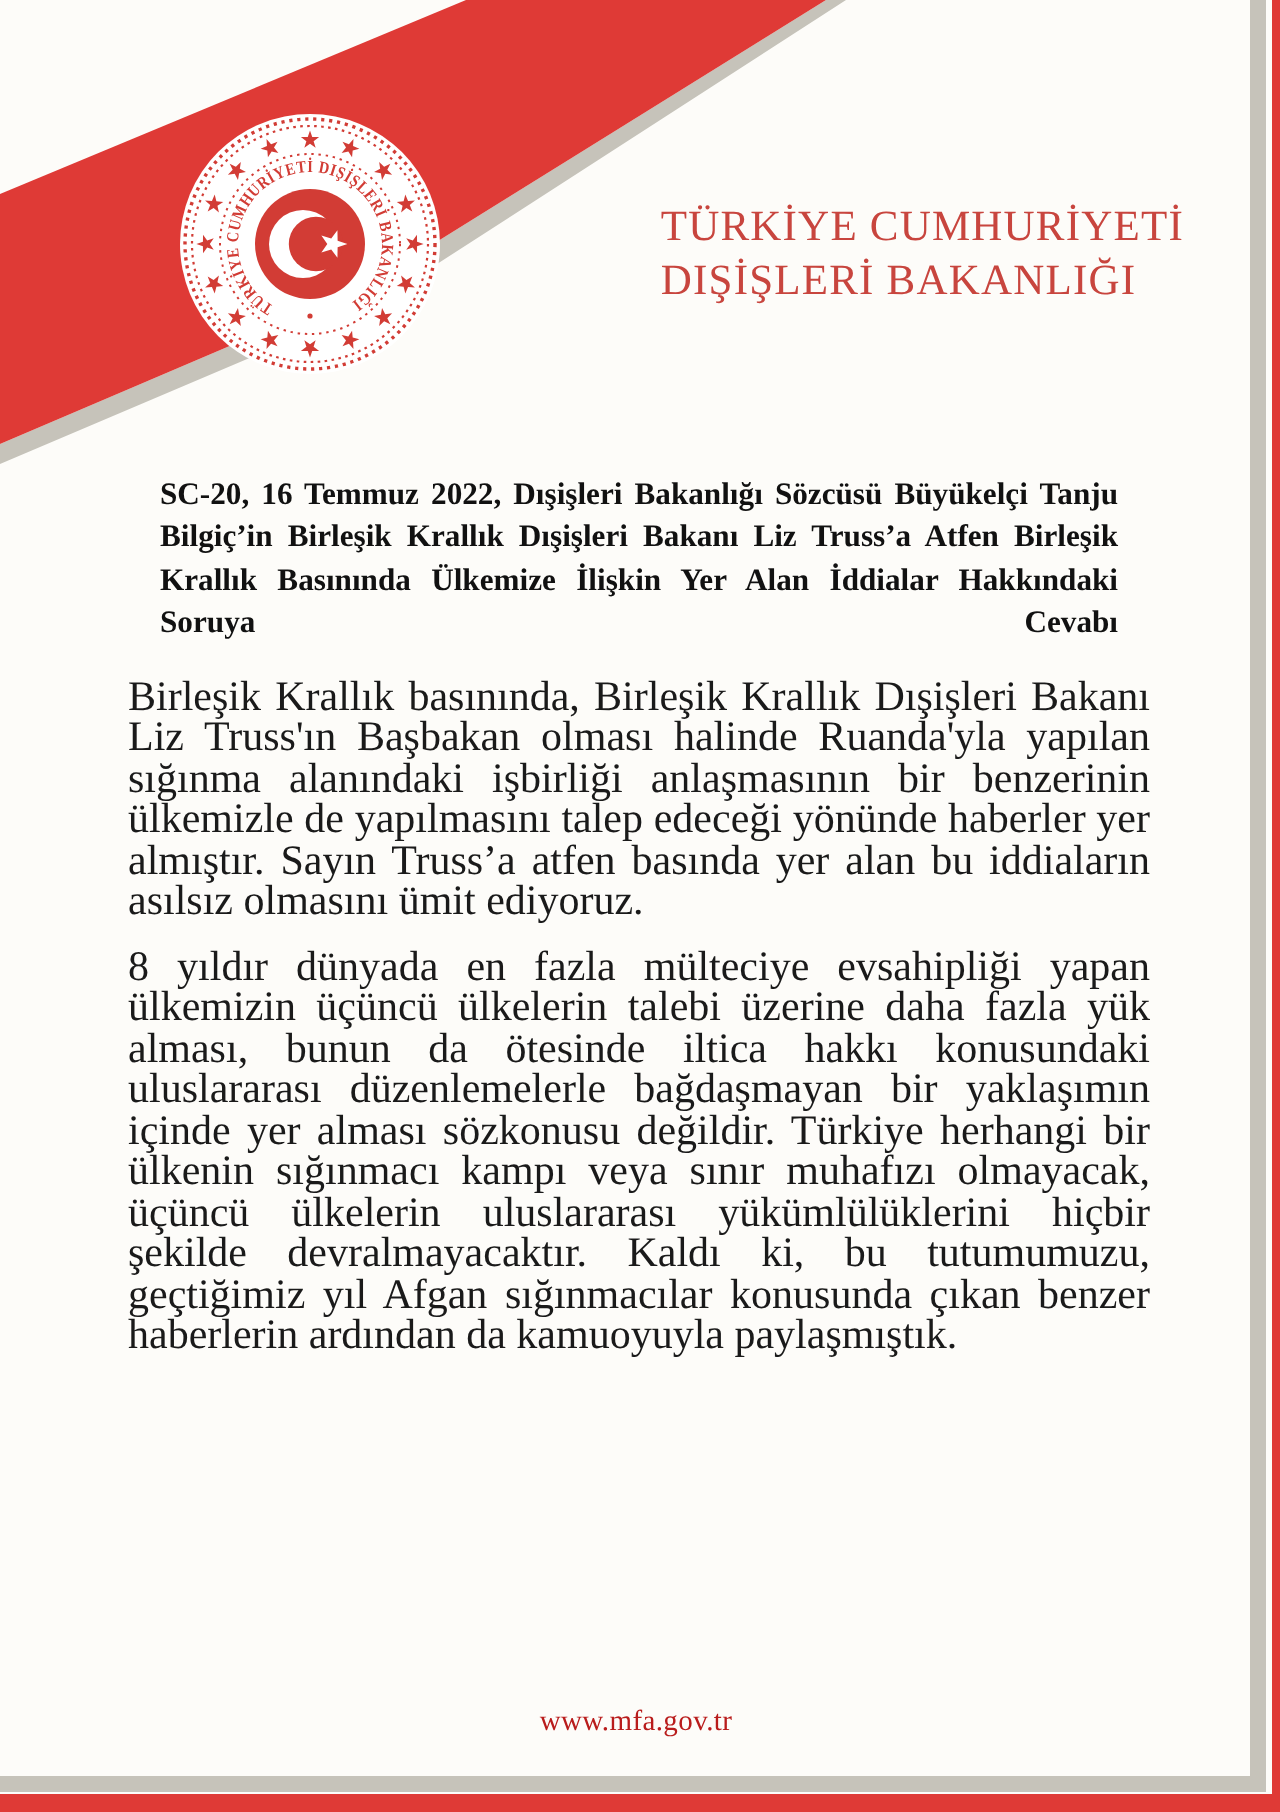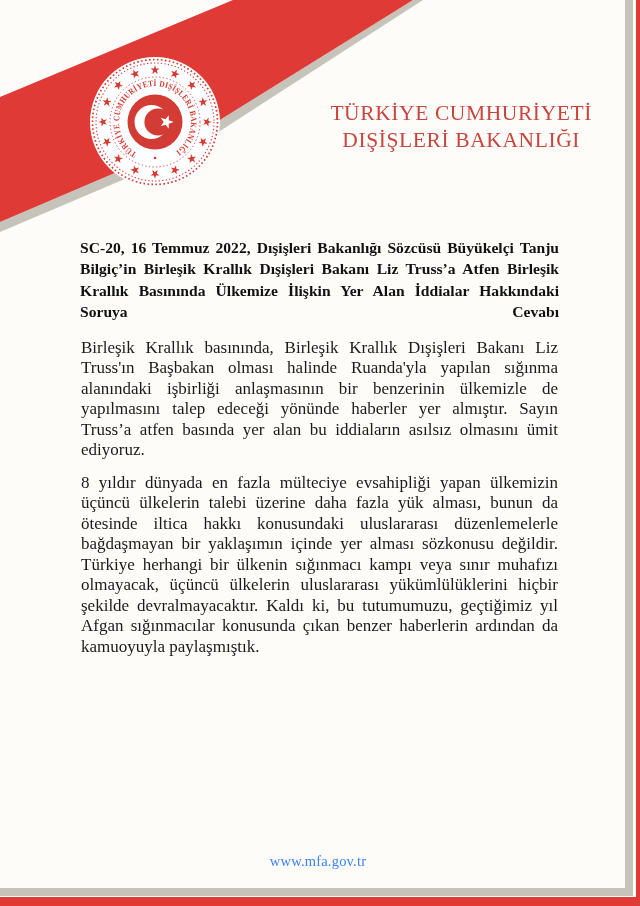--- a/index.html
+++ b/index.html
@@ -7,32 +7,32 @@
   .page{position:relative;width:640px;height:906px;background:#FDFCF9;overflow:hidden;margin:0 auto;}
 
   
   .ribbon{position:absolute;left:0;top:0;display:block;}
 
   
   .emblem{position:absolute;left:89px;top:56px;width:132px;height:132px;}
   .emblem svg{display:block;}
 
   
-  .ministry{position:absolute;top:100px;right:48px;text-align:center;
+  .ministry{position:absolute;top:100px;right:48px;text-align:left;
             color:#C8453E;font-size:21.5px;line-height:26.5px;letter-spacing:0.6px;}
 
   
   .doc{position:absolute;left:64px;top:237px;width:511px;color:#1A1A1A;}
   .doc h1{font-size:15.6px;line-height:21.4px;margin:0 16px 15px;font-weight:bold;
           text-align:justify;text-align-last:justify;color:#111;}
-  .doc p{font-size:17px;line-height:20.5px;margin:0 17px 12px;text-align:justify;}
+  .doc p{font-size:21px;line-height:20.5px;margin:0 0 12px;text-align:justify;}
 
   
   .site{position:absolute;top:853px;left:0;width:636px;text-align:center;display:block;
-        color:#3b82f6;font-size:14.5px;text-decoration:none;letter-spacing:0.2px;}
+        color:#b91c1c;font-size:14.5px;text-decoration:none;letter-spacing:0.2px;}
 
   
   .stripe{position:absolute;}
   .gray-right{right:7px;top:0;width:8px;height:896px;background:#C6C3BA;}
   .red-right{right:0;top:0;width:4px;height:906px;background:#DF3A36;}
   .gray-bottom{left:0;bottom:10px;width:633px;height:8px;background:#C6C3BA;}
   .red-bottom{left:0;bottom:0;width:640px;height:9px;background:#DF3A36;}
 </style>
 </head>
 <body>

